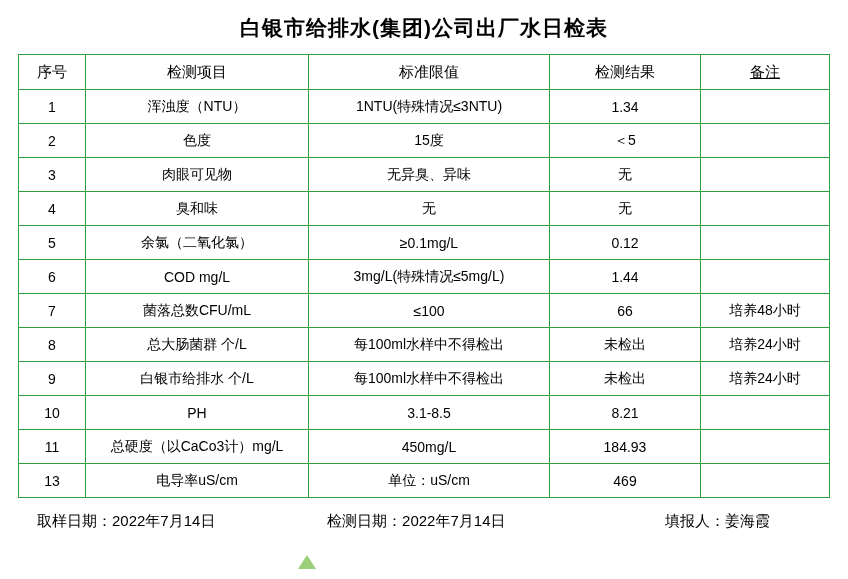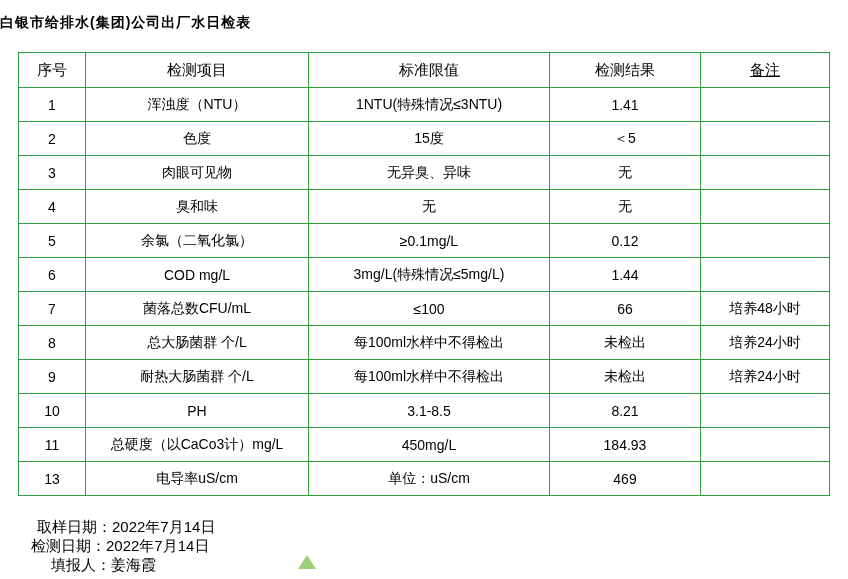--- a/index.html
+++ b/index.html
@@ -15,30 +15,31 @@
     position: relative;
     overflow: hidden;
   }
   .page {
     width: 848px;
     height: 579px;
     position: relative;
     box-sizing: border-box;
   }
   .doc-title {
-    font-size: 14px;
+    text-align: center;
+    font-size: 21px;
     font-weight: bold;
     letter-spacing: 1px;
     padding-top: 14px;
     padding-bottom: 12px;
     font-family: "Liberation Sans", sans-serif;
   }
   table.report {
     border-collapse: collapse;
-    margin: 8px auto;
+    margin: 0 auto;
     width: 786px;
     table-layout: fixed;
   }
   table.report td, table.report th {
     border: 1px solid #2e9e3e;
     height: 33px;
     font-size: 14px;
     font-weight: normal;
     text-align: center;
     vertical-align: middle;
@@ -62,25 +63,24 @@
     font-size: 14px;
   }
   .footer {
     margin: 0 auto;
     width: 786px;
     display: flex;
     justify-content: flex-start;
     font-size: 15px;
     padding-top: 14px;
     position: relative;
-    flex-direction: column;
   }
   .footer .f-sample { width: 300px; padding-left: 6px; }
   .footer .f-test   { width: 280px; }
-  .footer .f-report { width: 206px; text-align: left; padding-left: 20px;}
+  .footer .f-report { width: 206px; text-align: center; padding-left: 20px;}
   .corner-mark {
     position: absolute;
     left: 298px;
     bottom: 10px;
     width: 0;
     height: 0;
     border-left: 9px solid transparent;
     border-right: 9px solid transparent;
     border-bottom: 14px solid #9ccf7a;
   }
@@ -100,21 +100,21 @@
         <th class="col-std">标准限值</th>
         <th class="col-res">检测结果</th>
         <th class="col-note">备注</th>
       </tr>
     </thead>
     <tbody>
       <tr>
         <td class="num-cell">1</td>
         <td>浑浊度（NTU）</td>
         <td class="std-cell">1NTU(特殊情况≤3NTU)</td>
-        <td class="res-cell">1.41</td>
+        <td class="res-cell">1.34</td>
         <td></td>
       </tr>
       <tr>
         <td class="num-cell">2</td>
         <td>色度</td>
         <td class="std-cell">15度</td>
         <td class="res-cell">＜5</td>
         <td></td>
       </tr>
       <tr>
@@ -154,21 +154,21 @@
       </tr>
       <tr>
         <td class="num-cell">8</td>
         <td>总大肠菌群 个/L</td>
         <td class="std-cell">每100ml水样中不得检出</td>
         <td class="res-cell">未检出</td>
         <td>培养24小时</td>
       </tr>
       <tr>
         <td class="num-cell">9</td>
-        <td>耐热大肠菌群 个/L</td>
+        <td>白银市给排水 个/L</td>
         <td class="std-cell">每100ml水样中不得检出</td>
         <td class="res-cell">未检出</td>
         <td>培养24小时</td>
       </tr>
       <tr>
         <td class="num-cell">10</td>
         <td>PH</td>
         <td class="std-cell">3.1-8.5</td>
         <td class="res-cell">8.21</td>
         <td></td>

